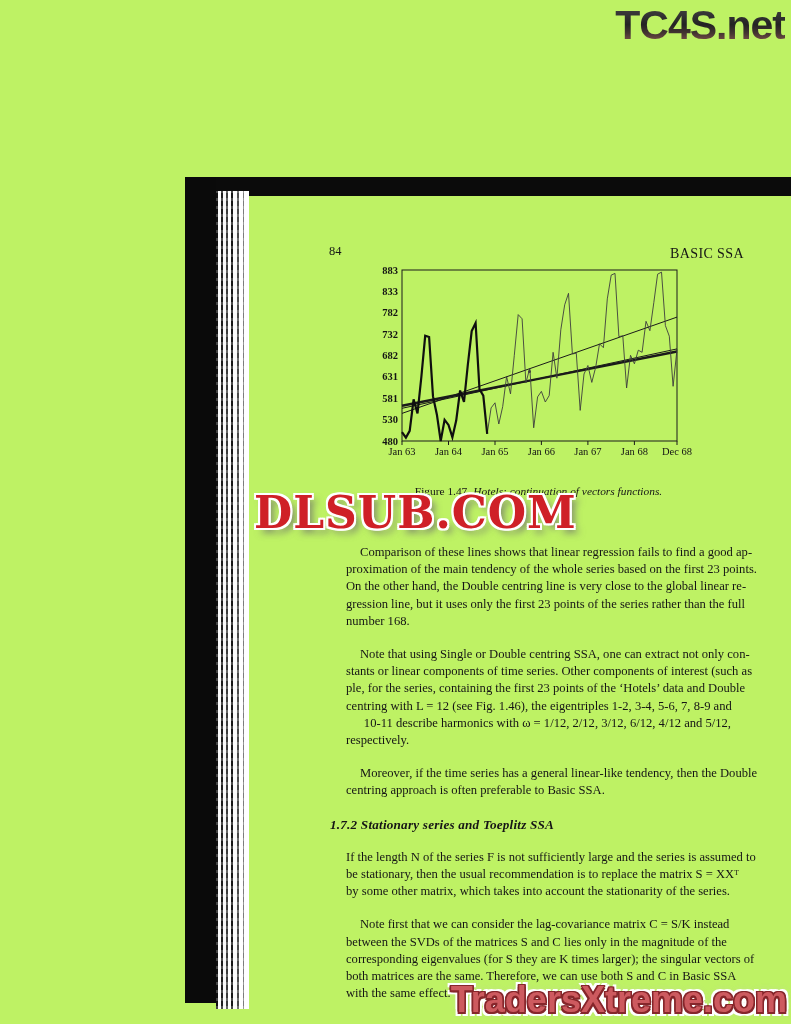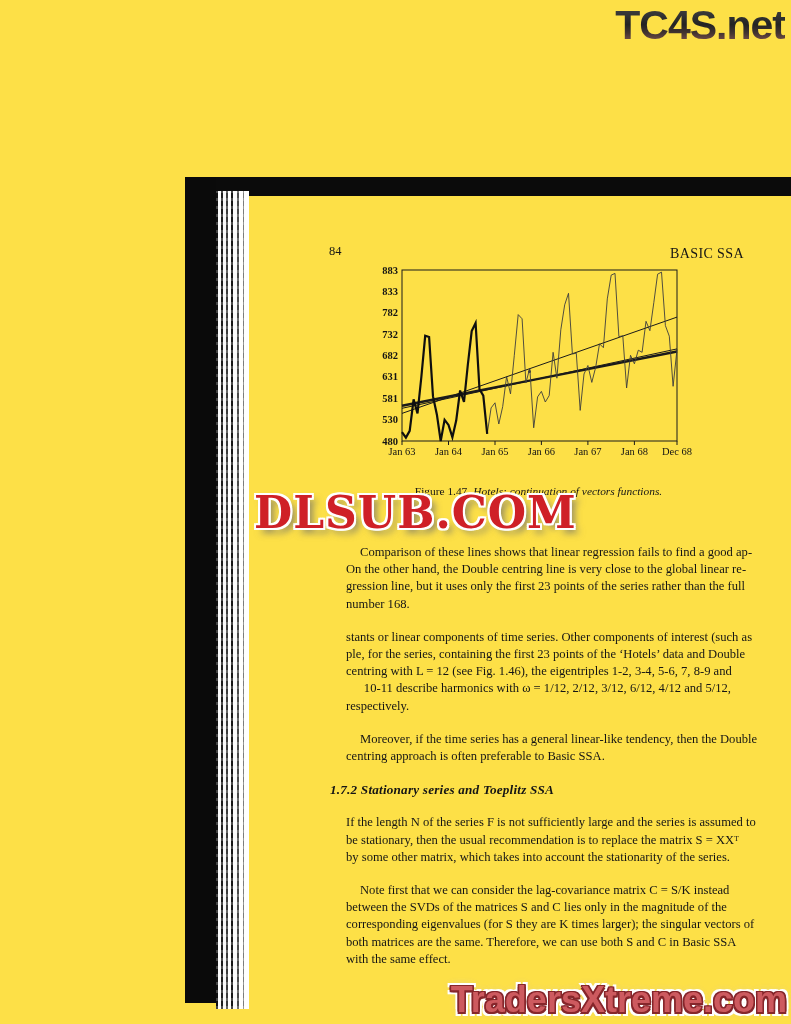--- a/index.html
+++ b/index.html
@@ -1,16 +1,16 @@
 <!DOCTYPE html>
 <html><head>
 <meta charset="utf-8">
 <style>
   html,body{margin:0;padding:0;background:#ffffff;}
-  .stage{position:relative;width:791px;height:1024px;background:#fde047;overflow:hidden;
+  .stage{position:relative;width:791px;height:1024px;background:#bef264;overflow:hidden;
          font-family:"Liberation Serif","DejaVu Serif",serif;color:#151515;}
 
   
   .wm-top{position:absolute;top:2px;right:6px;
     font-family:"Liberation Sans","DejaVu Sans",sans-serif;font-weight:700;
     font-size:41px;letter-spacing:-1px;color:#3a3a3a;
     background:linear-gradient(180deg,#4a4a4a 0%,#232323 48%,#433431 66%,#8c5950 90%,#a06a5e 100%);
     -webkit-background-clip:text;background-clip:text;-webkit-text-fill-color:transparent;}
   .wm-mid{position:absolute;left:254px;top:487px;
     font-family:"DejaVu Serif","Liberation Serif",serif;font-weight:700;
@@ -113,25 +113,27 @@
 
   <div class="caption">
     <span>Figure 1.47</span><span class="it">Hotels: continuation of vectors functions.</span>
   </div>
 
   <div class="wm-mid">DLSUB.COM</div>
 
   <div class="textcol">
     <div class="para">
         <div class="pline ind" style="word-spacing: 0px;">Comparison of these lines shows that linear regression fails to find a good ap-</div>
+        <div class="pline" style="word-spacing: 0px;">proximation of the main tendency of the whole series based on the first 23 points.</div>
         <div class="pline" style="word-spacing: 0px;">On the other hand, the Double centring line is very close to the global linear re-</div>
         <div class="pline" style="word-spacing: 0px;">gression line, but it uses only the first 23 points of the series rather than the full</div>
         <div class="pline noj" style="word-spacing: 0px;">number 168.</div>
       </div>
     <div class="para">
+        <div class="pline ind" style="word-spacing: 0px;">Note that using Single or Double centring SSA, one can extract not only con-</div>
         <div class="pline" style="word-spacing: 0px;">stants or linear components of time series. Other components of interest (such as</div>
         <div class="pline" style="word-spacing: 0px;">ple, for the series, containing the first 23 points of the ‘Hotels’ data and Double</div>
         <div class="pline" style="word-spacing: 0px;">centring with L = 12 (see Fig. 1.46), the eigentriples 1-2, 3-4, 5-6, 7, 8-9 and</div>
         <div class="pline" style="word-spacing: 0px; text-align: right;">10-11 describe harmonics with ω = 1/12, 2/12, 3/12, 6/12, 4/12 and 5/12,</div>
         <div class="pline noj">respectively.</div>
       </div>
     <div class="para">
         <div class="pline ind" style="word-spacing: 0px;">Moreover, if the time series has a general linear-like tendency, then the Double</div>
         <div class="pline noj" style="word-spacing: 0px;">centring approach is often preferable to Basic SSA.</div>
       </div>

